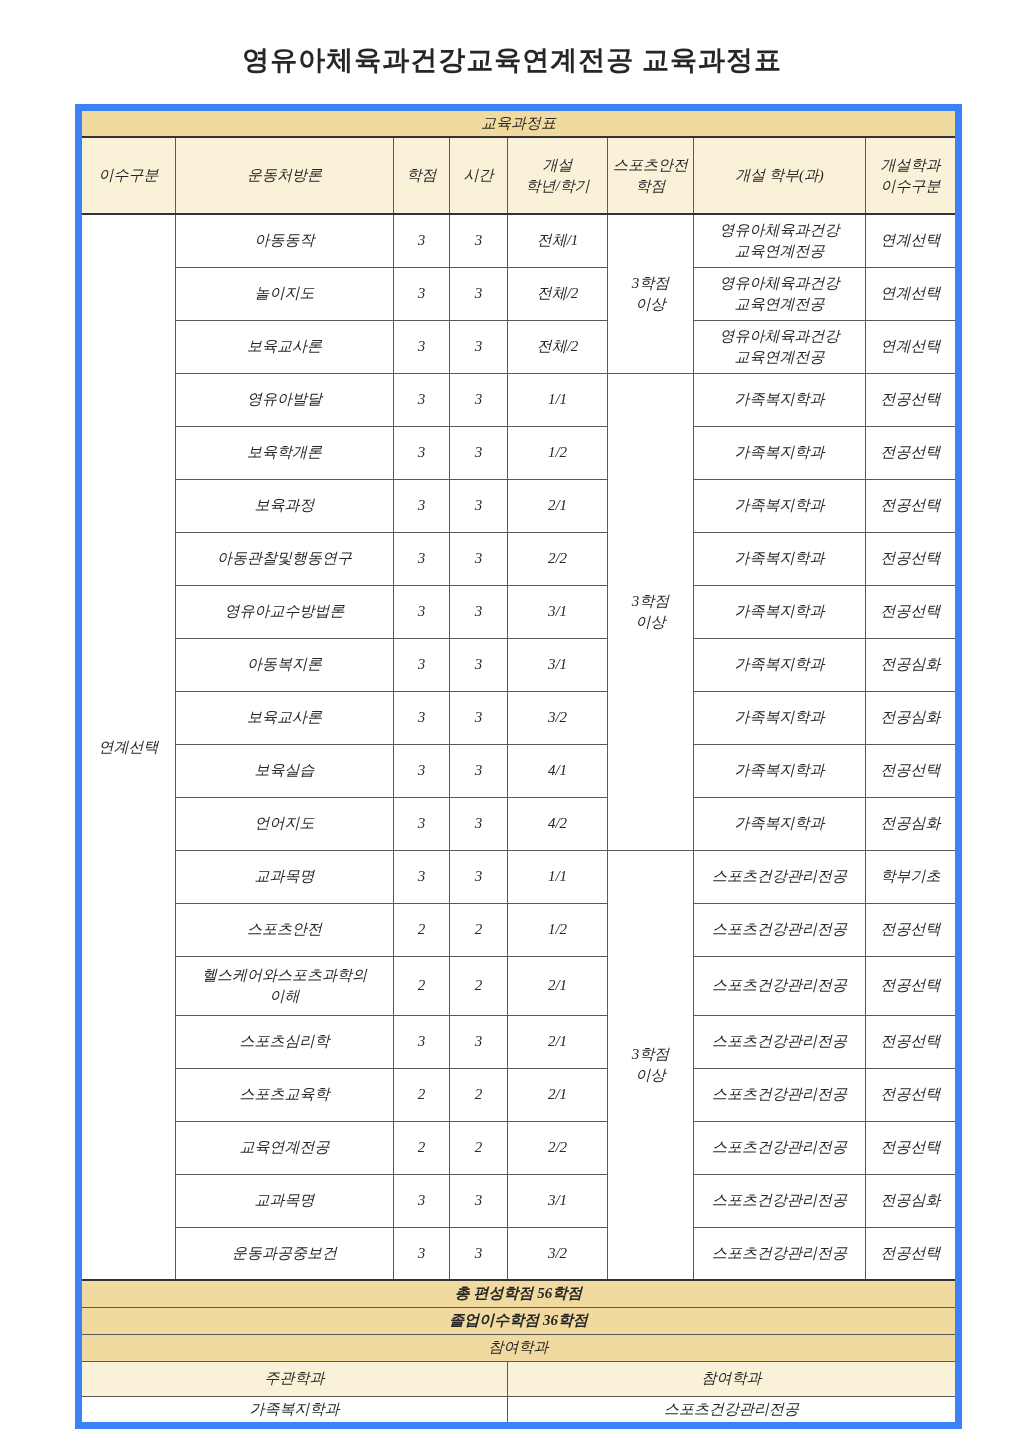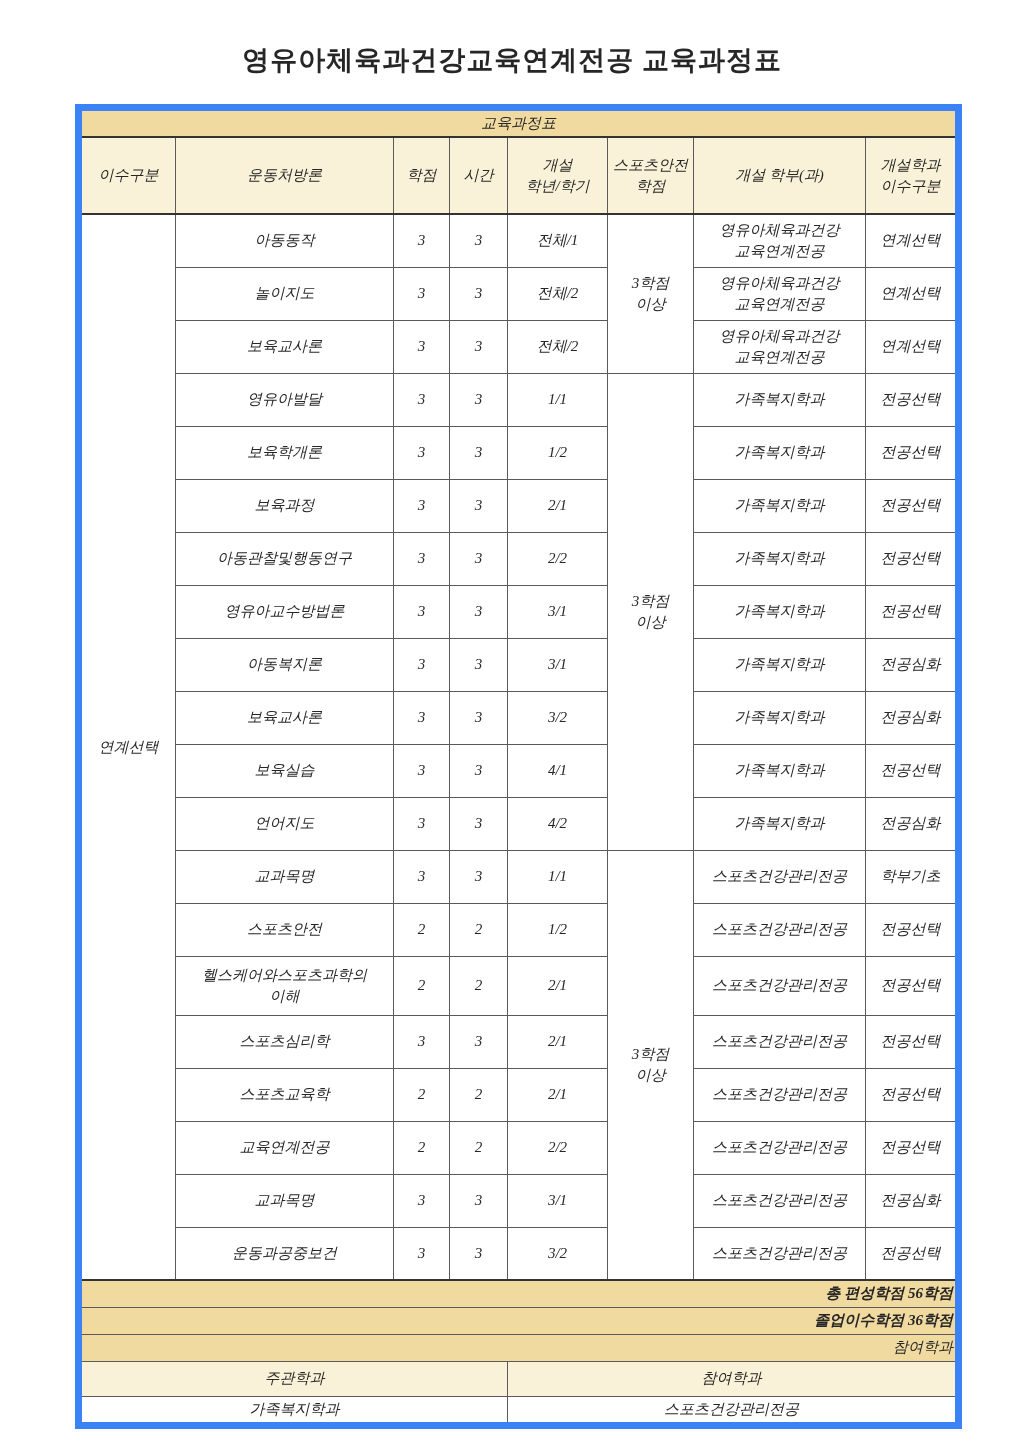--- a/index.html
+++ b/index.html
@@ -32,21 +32,21 @@
   tr.caption-row td {
     background: #f0daa0; height: 26px;
     border-bottom: 2px solid #333333;
   }
   tr.header-row td {
     background: #faf2d8; height: 77px;
     border-bottom: 2px solid #333333;
   }
   tr.body-row td { height: 53px; background: #ffffff; }
   tr.body-row.tall td { height: 59px; }
-  tr.band td { background: #f0daa0; height: 27px; text-align: right; }
+  tr.band td { background: #f0daa0; height: 27px; }
   tr.band.bold td { font-weight: bold; }
   tr.total-row td { border-top: 2px solid #333333; }
   tr.subhead-row td { background: #faf2d8; height: 35px; }
   tr.deptval-row td { background: #ffffff; height: 27px; }
 </style>
 </head>
 <body>
 
 <div class="page">
   <h1 class="doc-title">영유아체육과건강교육연계전공  교육과정표</h1>

